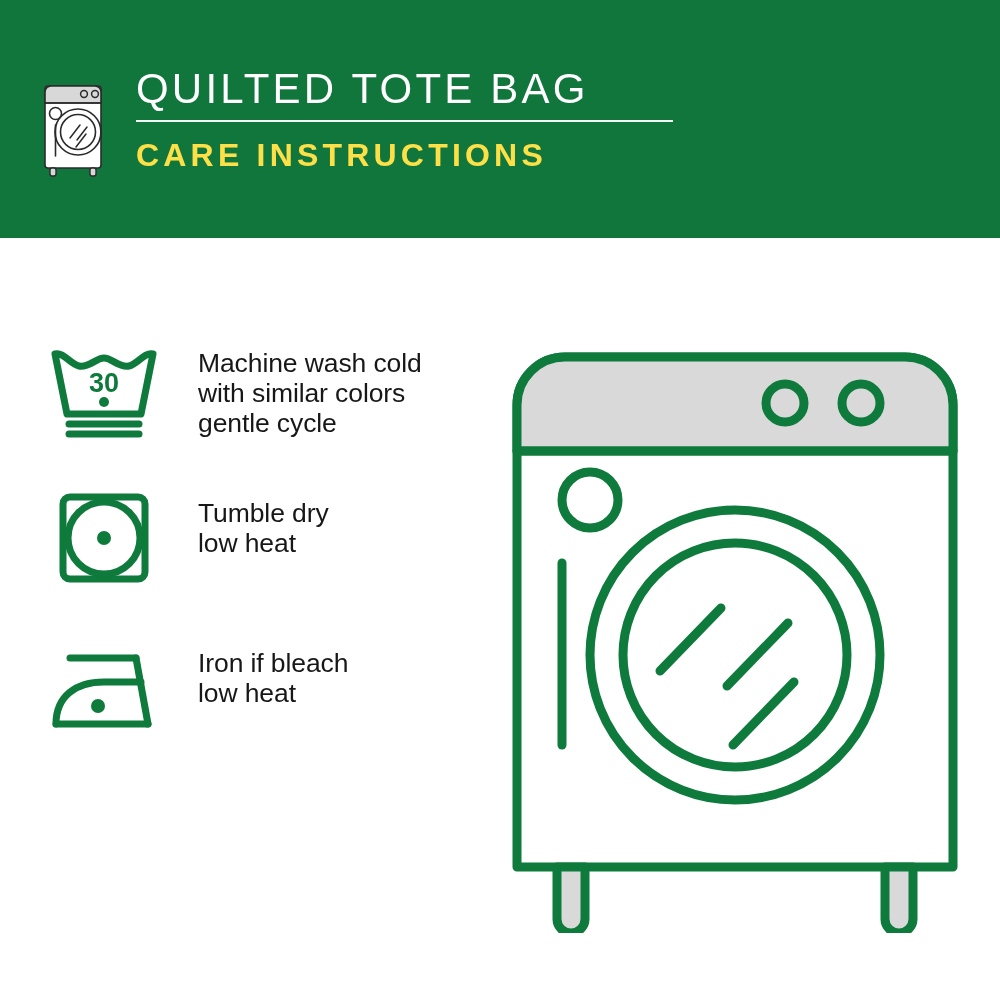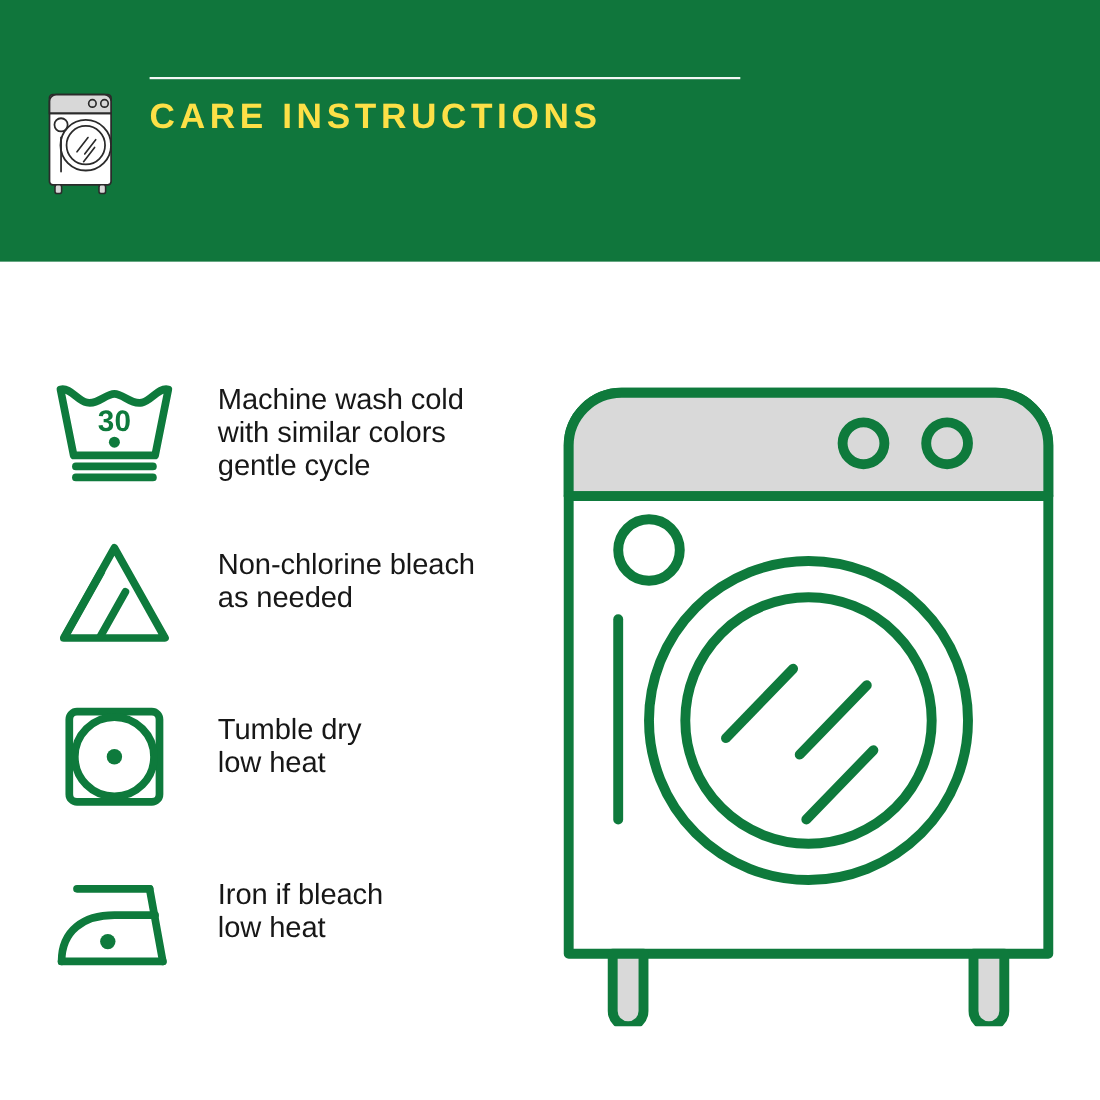--- a/index.html
+++ b/index.html
@@ -155,20 +155,21 @@
           <line x1="30" y1="68" x2="40" y2="55" stroke="#2b2b2b" stroke-width="1.5" stroke-linecap="round"></line>
           <line x1="37" y1="70" x2="47" y2="57" stroke="#2b2b2b" stroke-width="1.5" stroke-linecap="round"></line>
           <line x1="36" y1="77" x2="46" y2="64" stroke="#2b2b2b" stroke-width="1.5" stroke-linecap="round"></line>
 
           <rect x="10" y="98" width="6" height="8" rx="2" fill="#d8d8d8" stroke="#2b2b2b" stroke-width="1.4"></rect>
           <rect x="50" y="98" width="6" height="8" rx="2" fill="#d8d8d8" stroke="#2b2b2b" stroke-width="1.4"></rect>
         </svg>
       </div>
 
       <div class="header-text">
+        <div class="title-line1">QUILTED TOTE BAG</div>
         <div class="title-rule"></div>
         <div class="title-line2">CARE INSTRUCTIONS</div>
       </div>
 
     </div>
   </div>
 
   <div class="content">
 
     <div class="care-list">
@@ -186,33 +187,20 @@
             </g>
             <text x="56" y="54" text-anchor="middle" font-family="Liberation Sans, sans-serif" font-size="27" font-weight="700" fill="#0E7A3C">30</text>
             <circle cx="56" cy="64" r="5" fill="#0E7A3C"></circle>
           </svg>
         </div>
         <div class="care-text">Machine wash cold
 with similar colors
 gentle cycle</div>
       </div>
 
-      <div class="care-row">
-        <div class="care-symbol">
-          <svg viewBox="0 0 112 104" width="112" height="104" xmlns="http://www.w3.org/2000/svg">
-            <g fill="none" stroke="#0E7A3C" stroke-width="7" stroke-linecap="round" stroke-linejoin="round">
-              <path d="M56 10 L 102 92 L 10 92 Z"></path>
-              <line x1="44" y1="32" x2="11" y2="91"></line>
-              <line x1="66" y1="50" x2="43" y2="91"></line>
-            </g>
-          </svg>
-        </div>
-        <div class="care-text">Non-chlorine bleach
-as needed</div>
-      </div>
 
       <div class="care-row">
         <div class="care-symbol">
           <svg viewBox="0 0 112 104" width="112" height="104" xmlns="http://www.w3.org/2000/svg">
             <g fill="none" stroke="#0E7A3C" stroke-width="7" stroke-linejoin="round">
               <rect x="15" y="9" width="82" height="82" rx="7"></rect>
               <circle cx="56" cy="50" r="36"></circle>
             </g>
             <circle cx="56" cy="50" r="7" fill="#0E7A3C"></circle>
           </svg>

